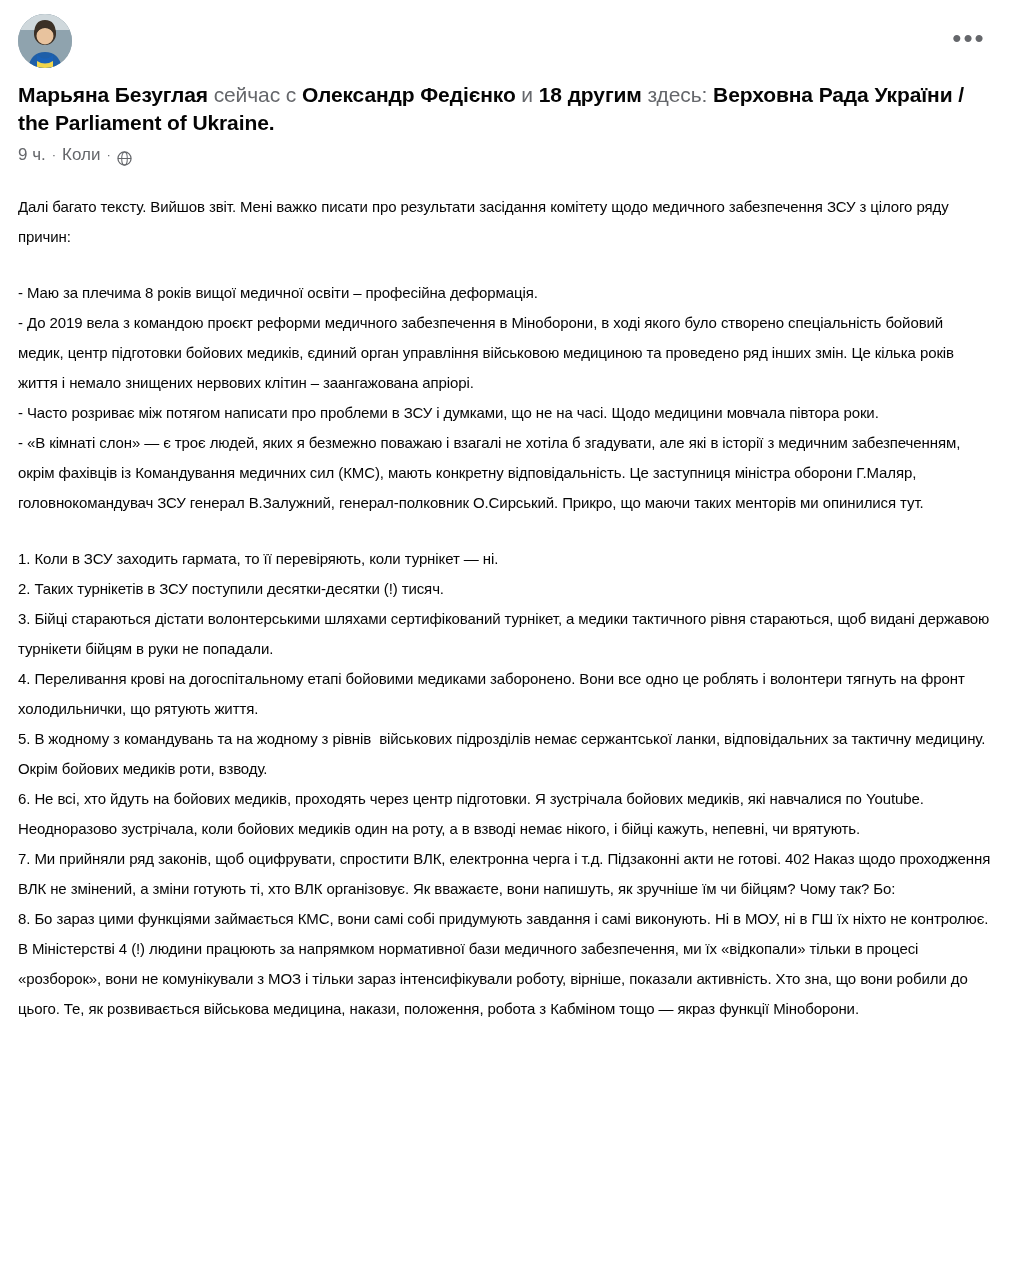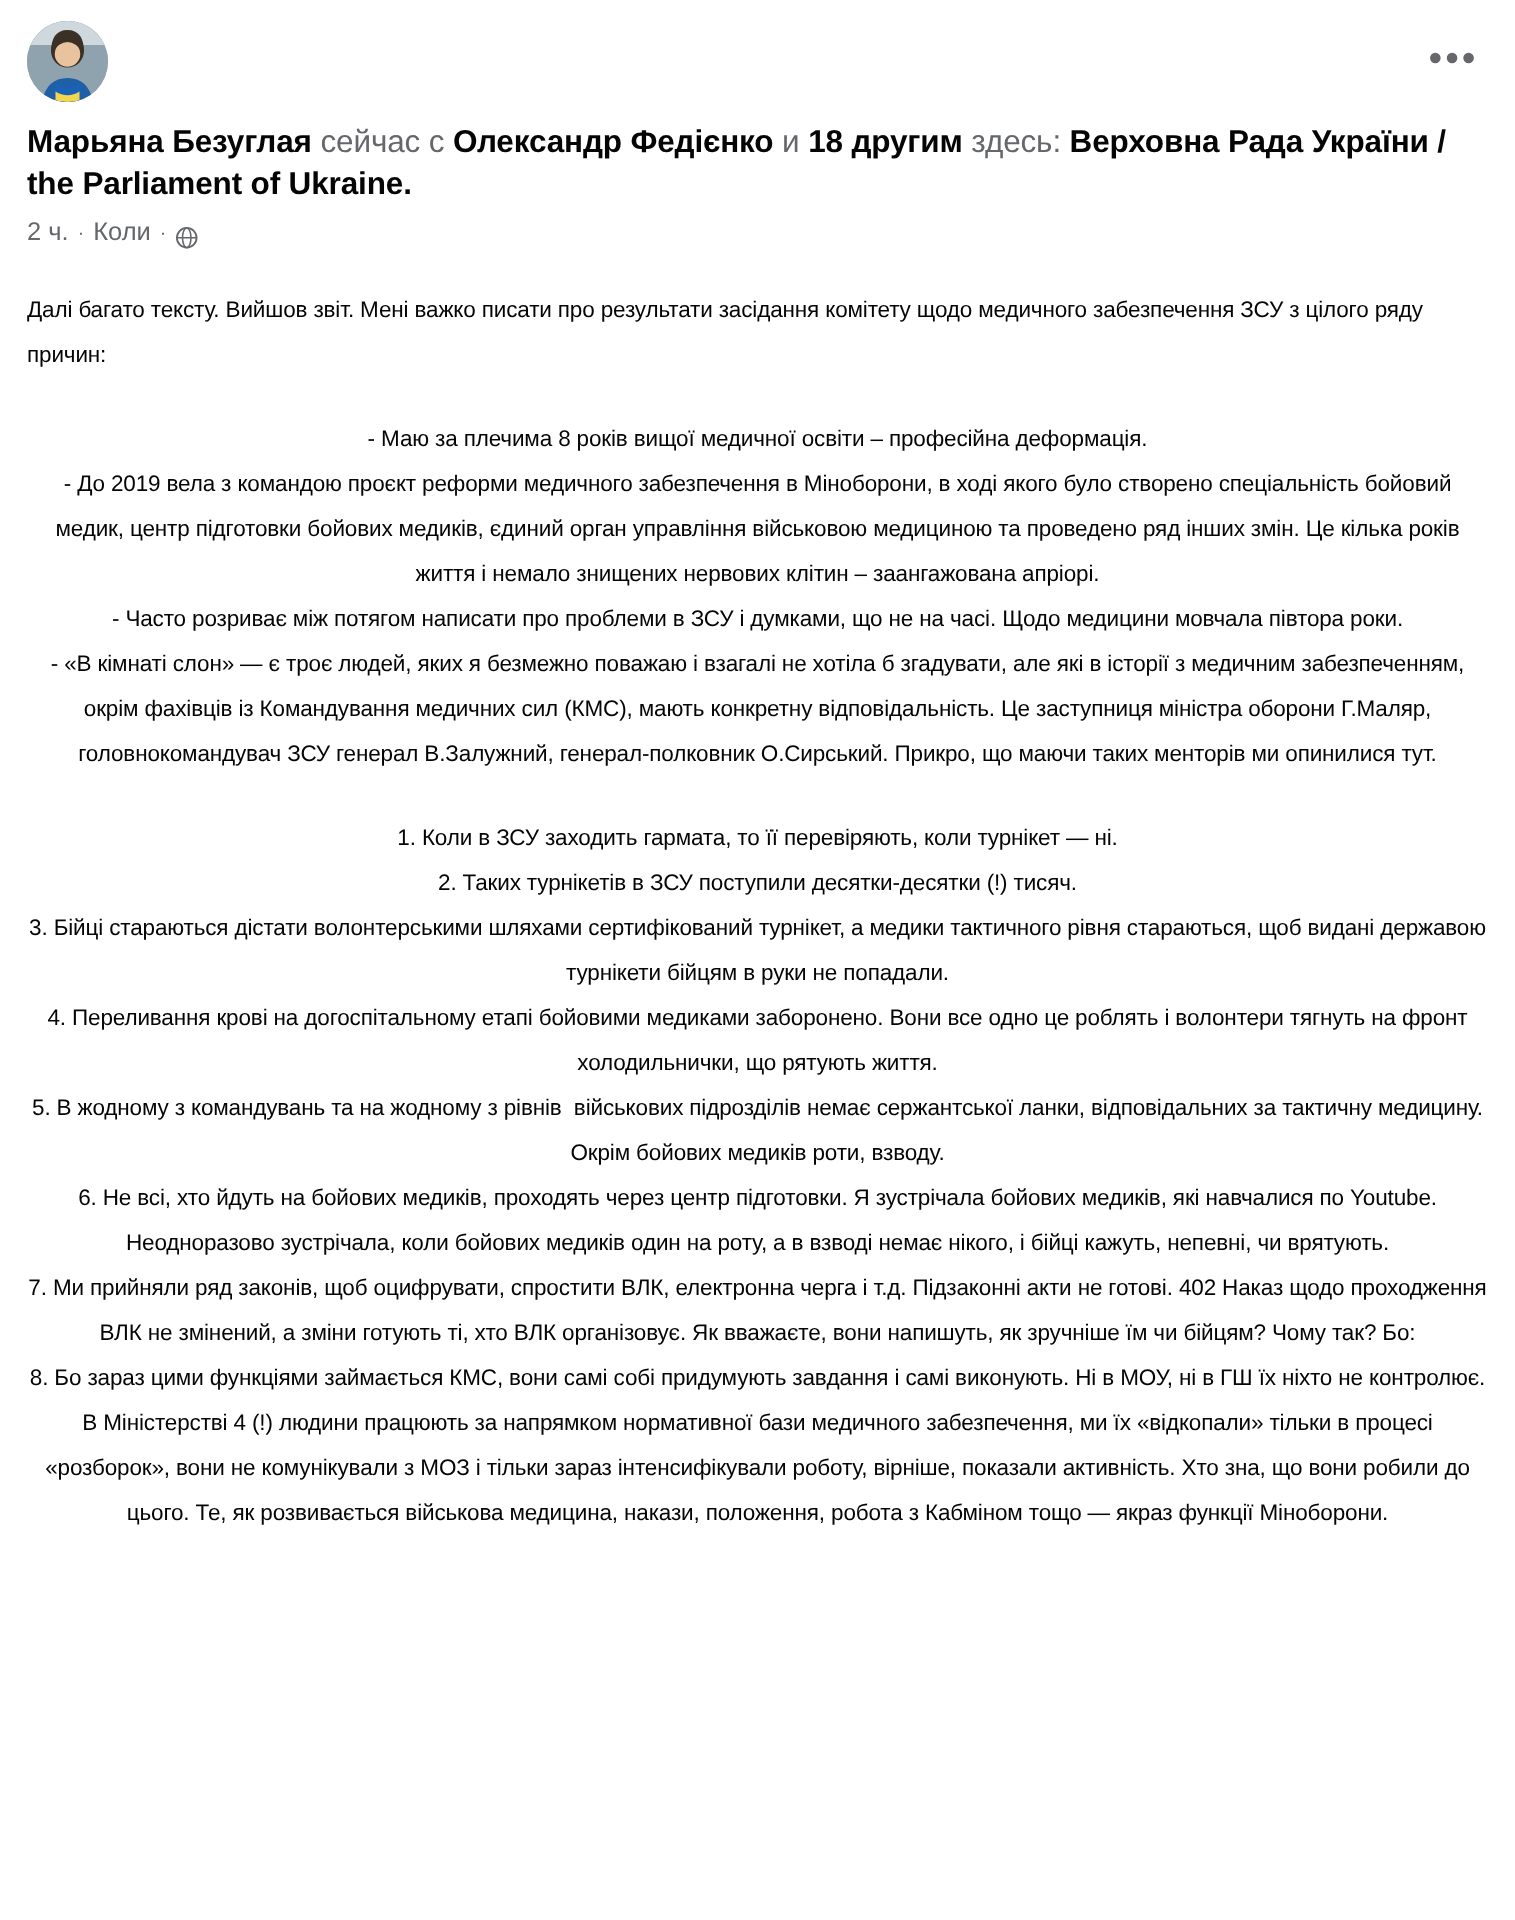--- a/index.html
+++ b/index.html
@@ -91,21 +91,21 @@
     margin-top: 16px;
     font-size: 15px;
     line-height: 30px;
     color: #050505;
     letter-spacing: -0.1px;
   }
   .para {
     margin: 0 0 0 0;
     white-space: pre-wrap;
   }
-  .para + .para { margin-top: 0; text-align: center; }
+  .para + .para { margin-top: 0; }
   .para.spaced { margin-top: 26px; }
 </style>
 </head>
 <body>
 
 <div class="post">
 
   <div class="post-header">
 
     <div class="avatar">
@@ -125,21 +125,21 @@
       <div class="byline">
         <span class="name">Марьяна Безуглая</span>
         <span>сейчас с</span>
         <span class="strong">Олександр Федієнко</span>
         <span>и</span>
         <span class="strong">18 другим</span>
         <span>здесь:</span>
         <span class="strong">Верховна Рада України / the Parliament of Ukraine</span><span class="strong">.</span>
       </div>
       <div class="meta">
-        <span>2 ч.</span>
+        <span>9 ч.</span>
         <span class="dot">·</span>
         <span>Коли</span>
         <span class="dot">·</span>
         <span class="globe-icon">
           <svg width="15" height="15" viewBox="0 0 16 16" aria-hidden="true">
             <circle cx="8" cy="8" r="7" fill="none" stroke="#65676b" stroke-width="1.3"></circle>
             <ellipse cx="8" cy="8" rx="3" ry="7" fill="none" stroke="#65676b" stroke-width="1.1"></ellipse>
             <line x1="1" y1="8" x2="15" y2="8" stroke="#65676b" stroke-width="1.1"></line>
           </svg>
         </span>

